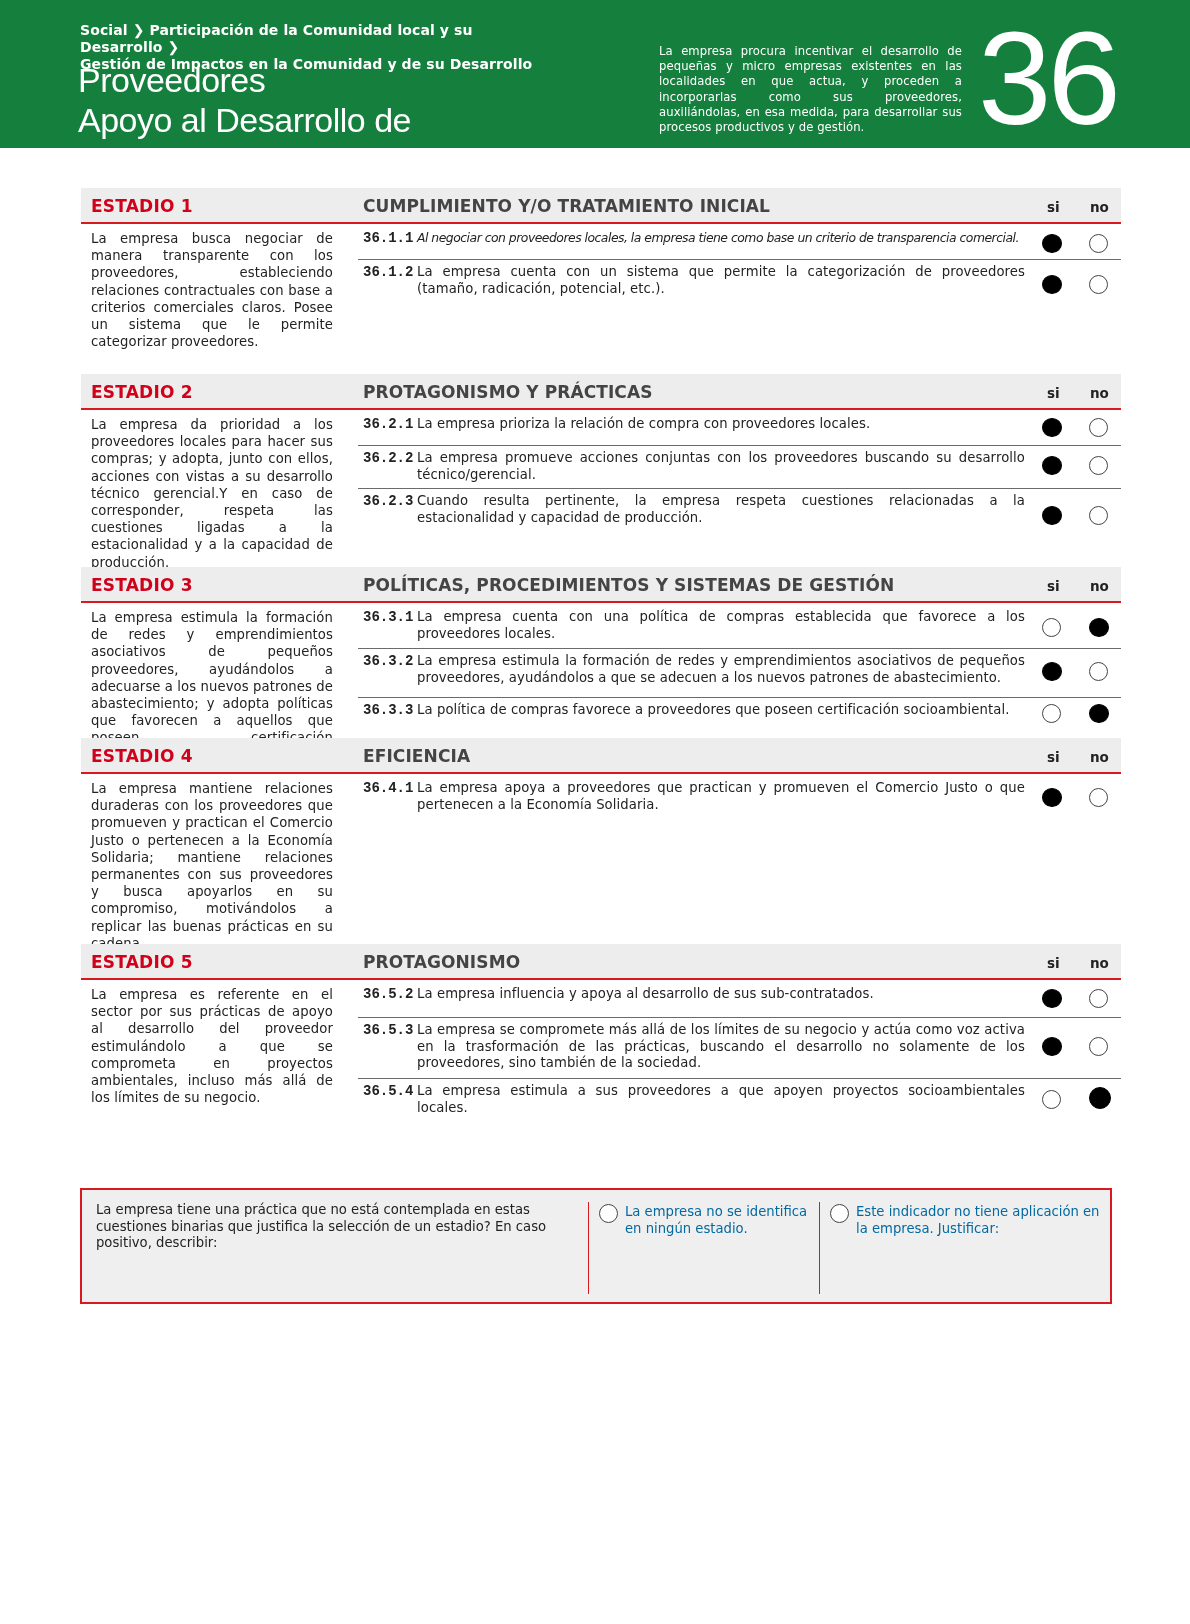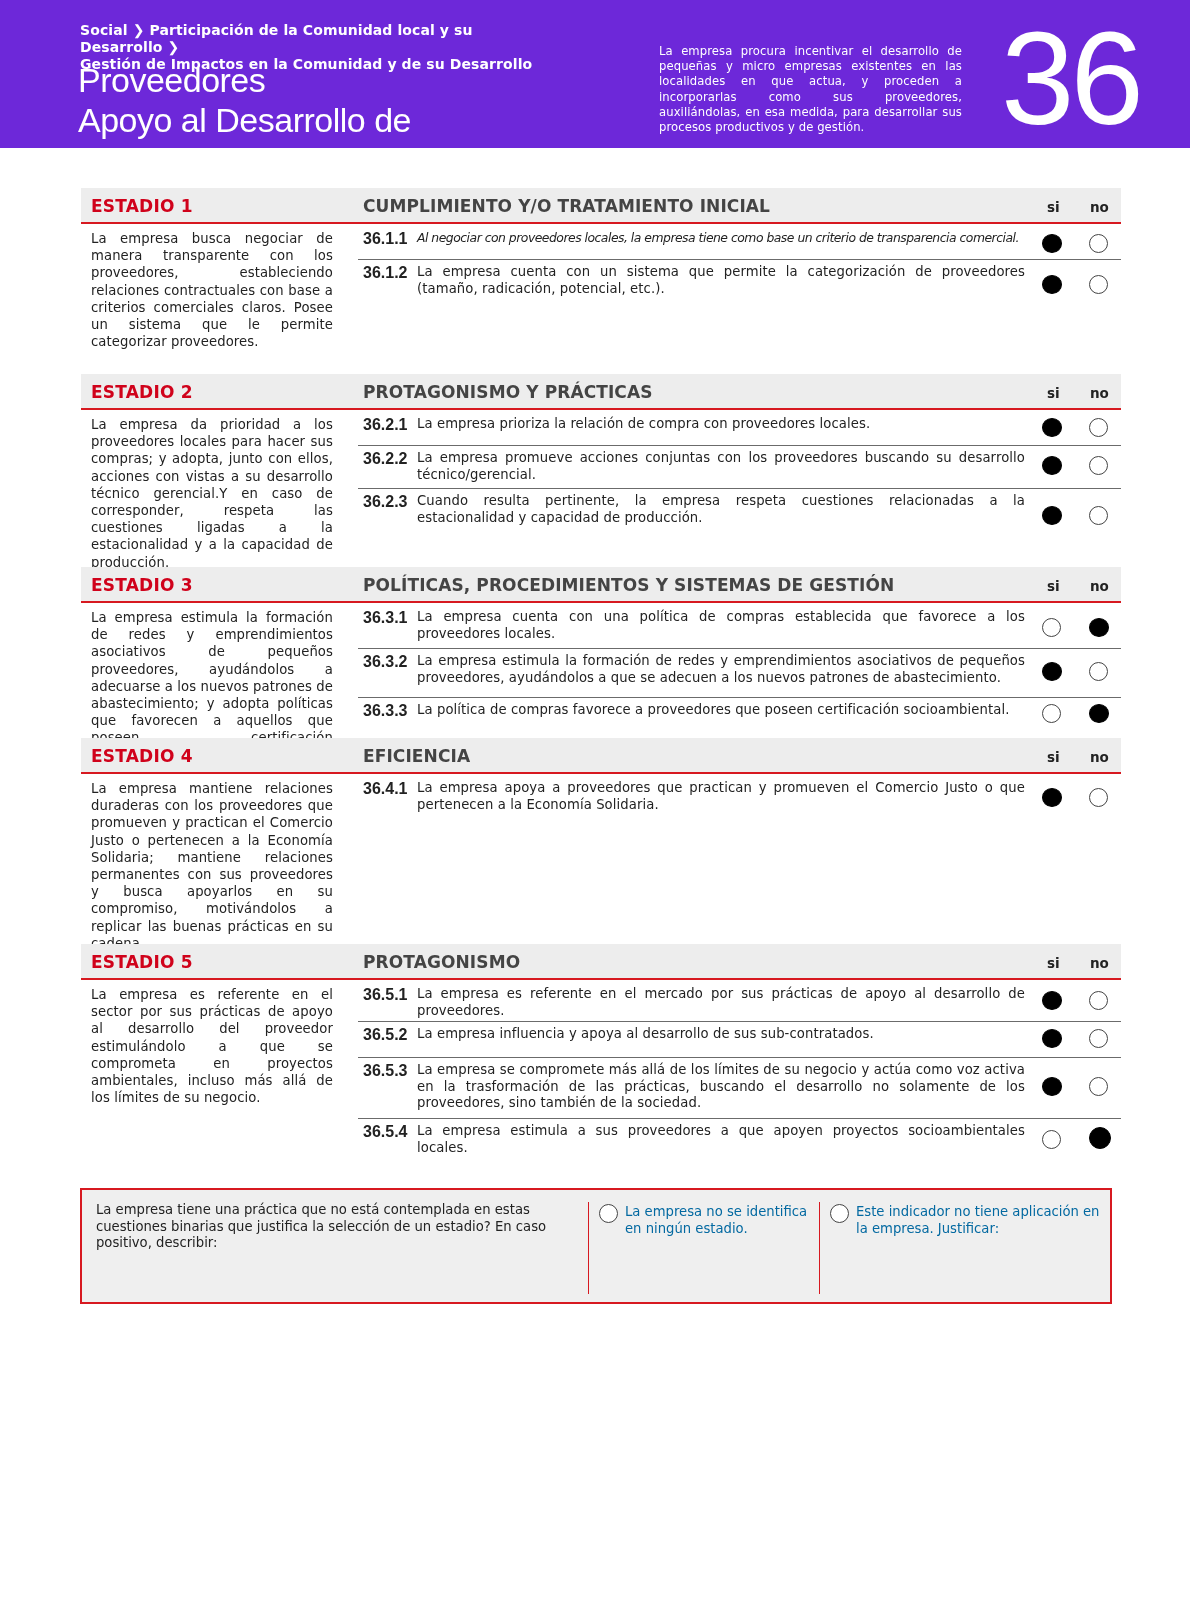--- a/index.html
+++ b/index.html
@@ -2,42 +2,42 @@
 <html><head>
 <meta charset="utf-8">
 <style>
   * { box-sizing: border-box; margin: 0; padding: 0; }
   html, body { width: 1190px; height: 1624px; background: #ffffff; }
   body { font-family: "DejaVu Sans", "Liberation Sans", sans-serif; color: #222; position: relative; overflow: hidden; }
 
   
   .hero {
     position: absolute; left: 0; top: 0; width: 1190px; height: 148px;
-    background: #6d28d9; color: #fff;
+    background: #15803d; color: #fff;
   }
   .crumbs {
     position: absolute; left: 80px; top: 22px; width: 470px;
     font-family: "DejaVu Sans", sans-serif; font-weight: bold;
     font-size: 14px; line-height: 17px; letter-spacing: 0.1px;
   }
   .crumbs .sep { margin: 0 5px; }
   .page-title {
     position: absolute; left: 78px; top: 60px; width: 500px;
     font-family: "Liberation Sans", sans-serif; font-size: 34px; line-height: 40px;
     letter-spacing: -0.5px; font-weight: normal;
   }
   .intro {
     position: absolute; left: 659px; top: 44px; width: 303px;
     font-family: "DejaVu Sans", sans-serif; font-size: 11.6px; line-height: 15.2px;
     text-align: justify; letter-spacing: 0.1px;
   }
   .big-num {
     position: absolute; left: 978px; top: 4px; width: 180px;
     font-family: "Liberation Sans", sans-serif; font-size: 132px; line-height: 150px;
-    letter-spacing: -4px; font-weight: normal; margin-left: 23px;
+    letter-spacing: -4px; font-weight: normal;
   }
 
   
   .stage { position: absolute; left: 81px; width: 1040px; }
   .stage-head {
     position: relative; height: 36px; background: #ededed;
     border-bottom: 2px solid #d71920;
   }
   .stage-label {
     position: absolute; left: 10px; top: 8px;
@@ -63,21 +63,21 @@
   }
   .q-list { position: absolute; left: 277px; top: 38px; width: 763px; }
   .q-row {
     position: relative; border-bottom: 1px solid #6b6b6b;
     padding: 4px 0 6px 0;
   }
   .q-row:last-child { border-bottom: none; }
   .q-row.bottom-line:last-child { border-bottom: 1px solid #6b6b6b; }
   .q-num {
     position: absolute; left: 5px; top: 4px;
-    font-family: Liberation Sans, sans-serif; font-weight: bold; font-size: 16px; color: #222;
+    font-family: Liberation Mono, monospace; font-weight: bold; font-size: 14px; color: #222;
   }
   .q-text {
     margin-left: 59px; width: 608px;
     font-family: "DejaVu Sans", sans-serif; font-size: 13.2px; line-height: 16.5px;
     text-align: justify; color: #222; letter-spacing: 0.1px;
   }
   .q-text.condensed { font-size: 12.4px; letter-spacing: -0.5px; font-style: italic; }
   .radio {
     position: absolute; width: 19px; height: 19px; border-radius: 50%;
     border: 1px solid #444; background: #fff; cursor: pointer;
@@ -223,26 +223,20 @@
 
 <div class="stage" style="top:944px; height:210px;">
   <div class="stage-head">
     <span class="stage-label">ESTADIO 5</span>
     <span class="stage-topic">PROTAGONISMO</span>
     <span class="col-si">si</span>
     <span class="col-no">no</span>
   </div>
   <div class="stage-desc">La empresa es referente en el sector por sus prácticas de apoyo al desarrollo del proveedor estimulándolo a que se comprometa en proyectos ambientales, incluso más allá de los límites de su negocio.</div>
   <div class="q-list">
-    <div class="q-row" style="height:40px;">
-      <span class="q-num">36.5.1</span>
-      <div class="q-text">La  empresa es referente en el mercado por sus prácticas de apoyo al desarrollo de proveedores.</div>
-      <span class="radio si filled" style="top:9px;"></span>
-      <span class="radio no" style="top:9px;"></span>
-    </div>
     <div class="q-row" style="height:36px;">
       <span class="q-num">36.5.2</span>
       <div class="q-text">La empresa influencia y apoya al desarrollo de sus sub-contratados.</div>
       <span class="radio si filled" style="top:7px;"></span>
       <span class="radio no" style="top:7px;"></span>
     </div>
     <div class="q-row bottom-line" style="height:61px;">
       <span class="q-num">36.5.3</span>
       <div class="q-text">La empresa se compromete más allá de los límites de su negocio y actúa como voz activa en la trasformación de las prácticas, buscando el desarrollo no solamente de los proveedores, sino también de la sociedad.</div>
       <span class="radio si filled" style="top:19px;"></span>

